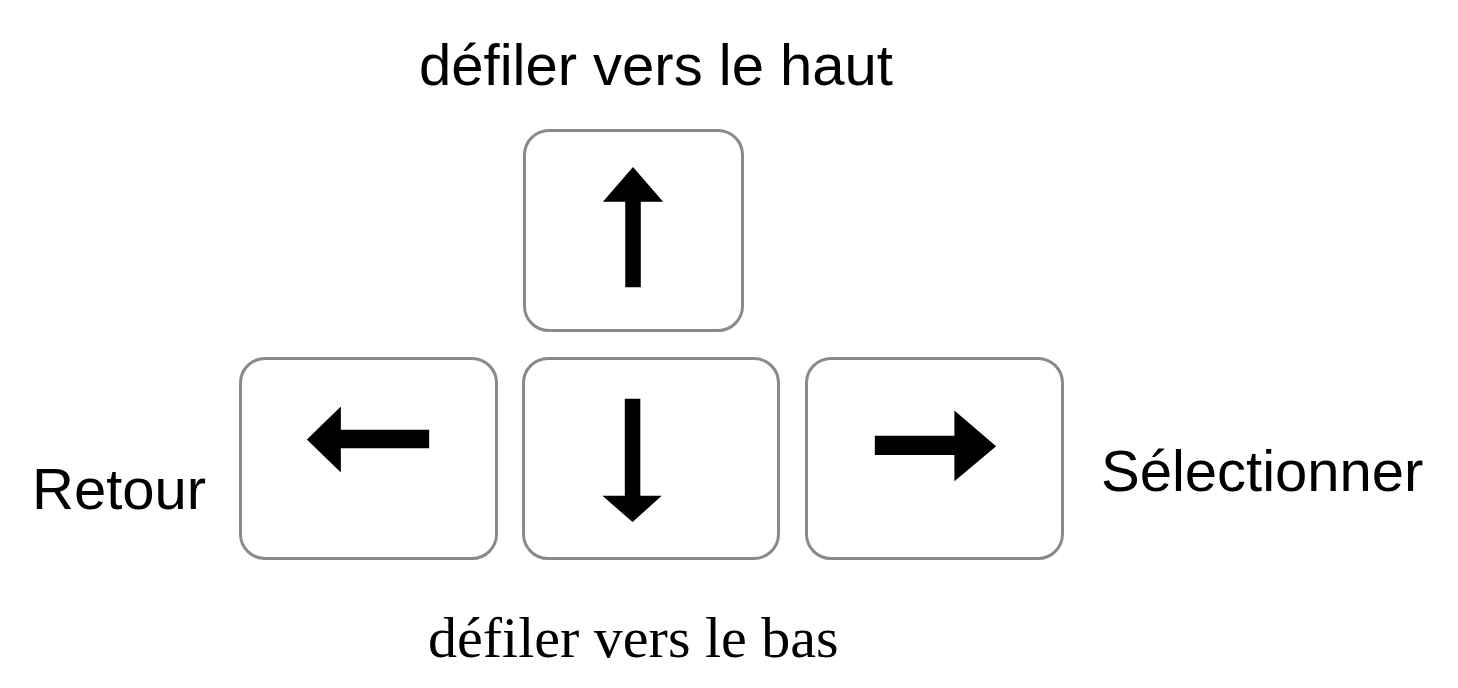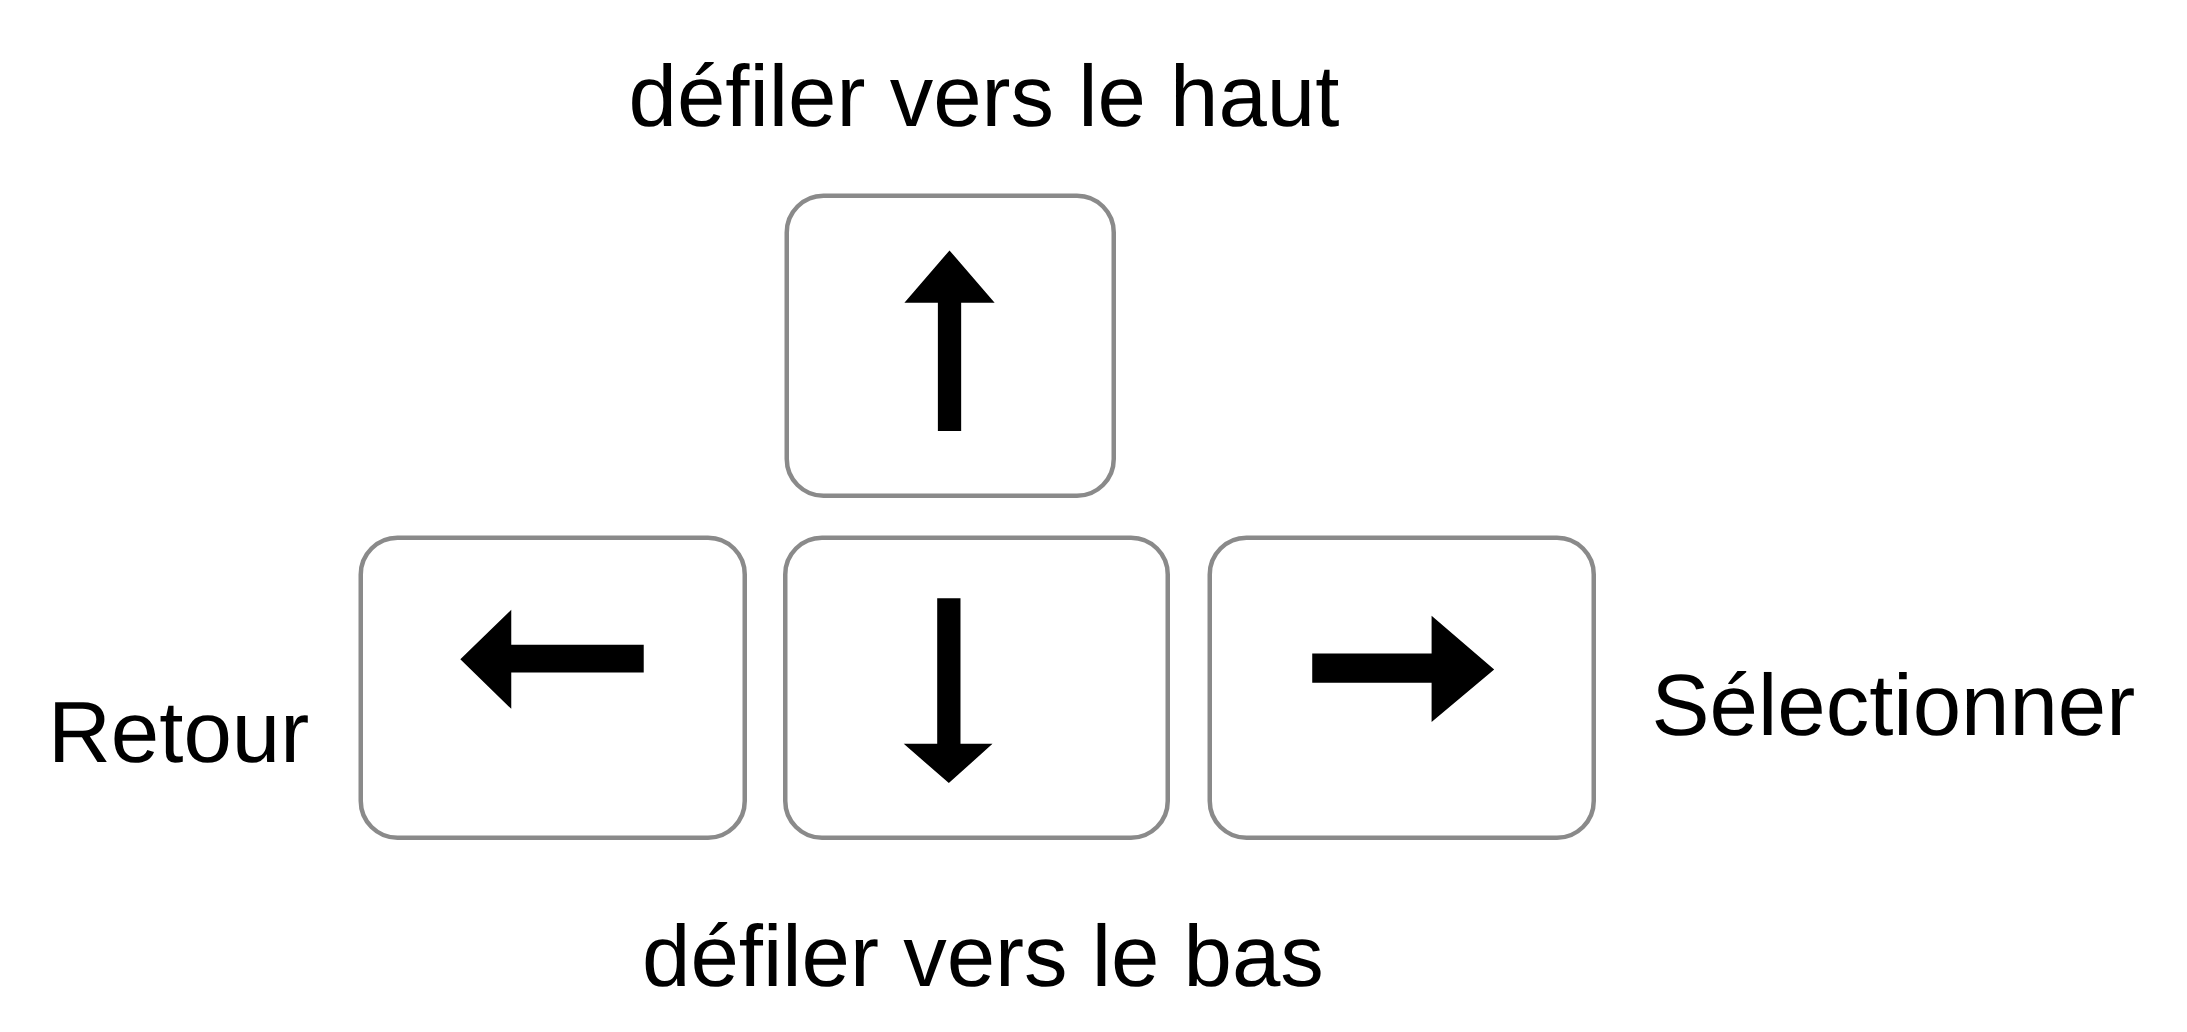--- a/index.html
+++ b/index.html
@@ -36,13 +36,13 @@
 </div>
 
 <div class="key" style="left:805px; top:357px; width:259px; height:203px;">
   <svg viewBox="0 0 259 203">
     <polygon points="68,78 150,78 150,52 193,89 150,125 150,98 68,98" fill="#000"></polygon>
   </svg>
 </div>
 
 <div class="label" style="left:1101px; top:442px;">Sélectionner</div>
 
-<div class="label" style="left:428px; top:609px;">défiler vers le bas</div>
+<div class="label" style="left:428px; top:609px;font-family:Liberation Serif, serif;">défiler vers le bas</div>
 
 </body></html>

